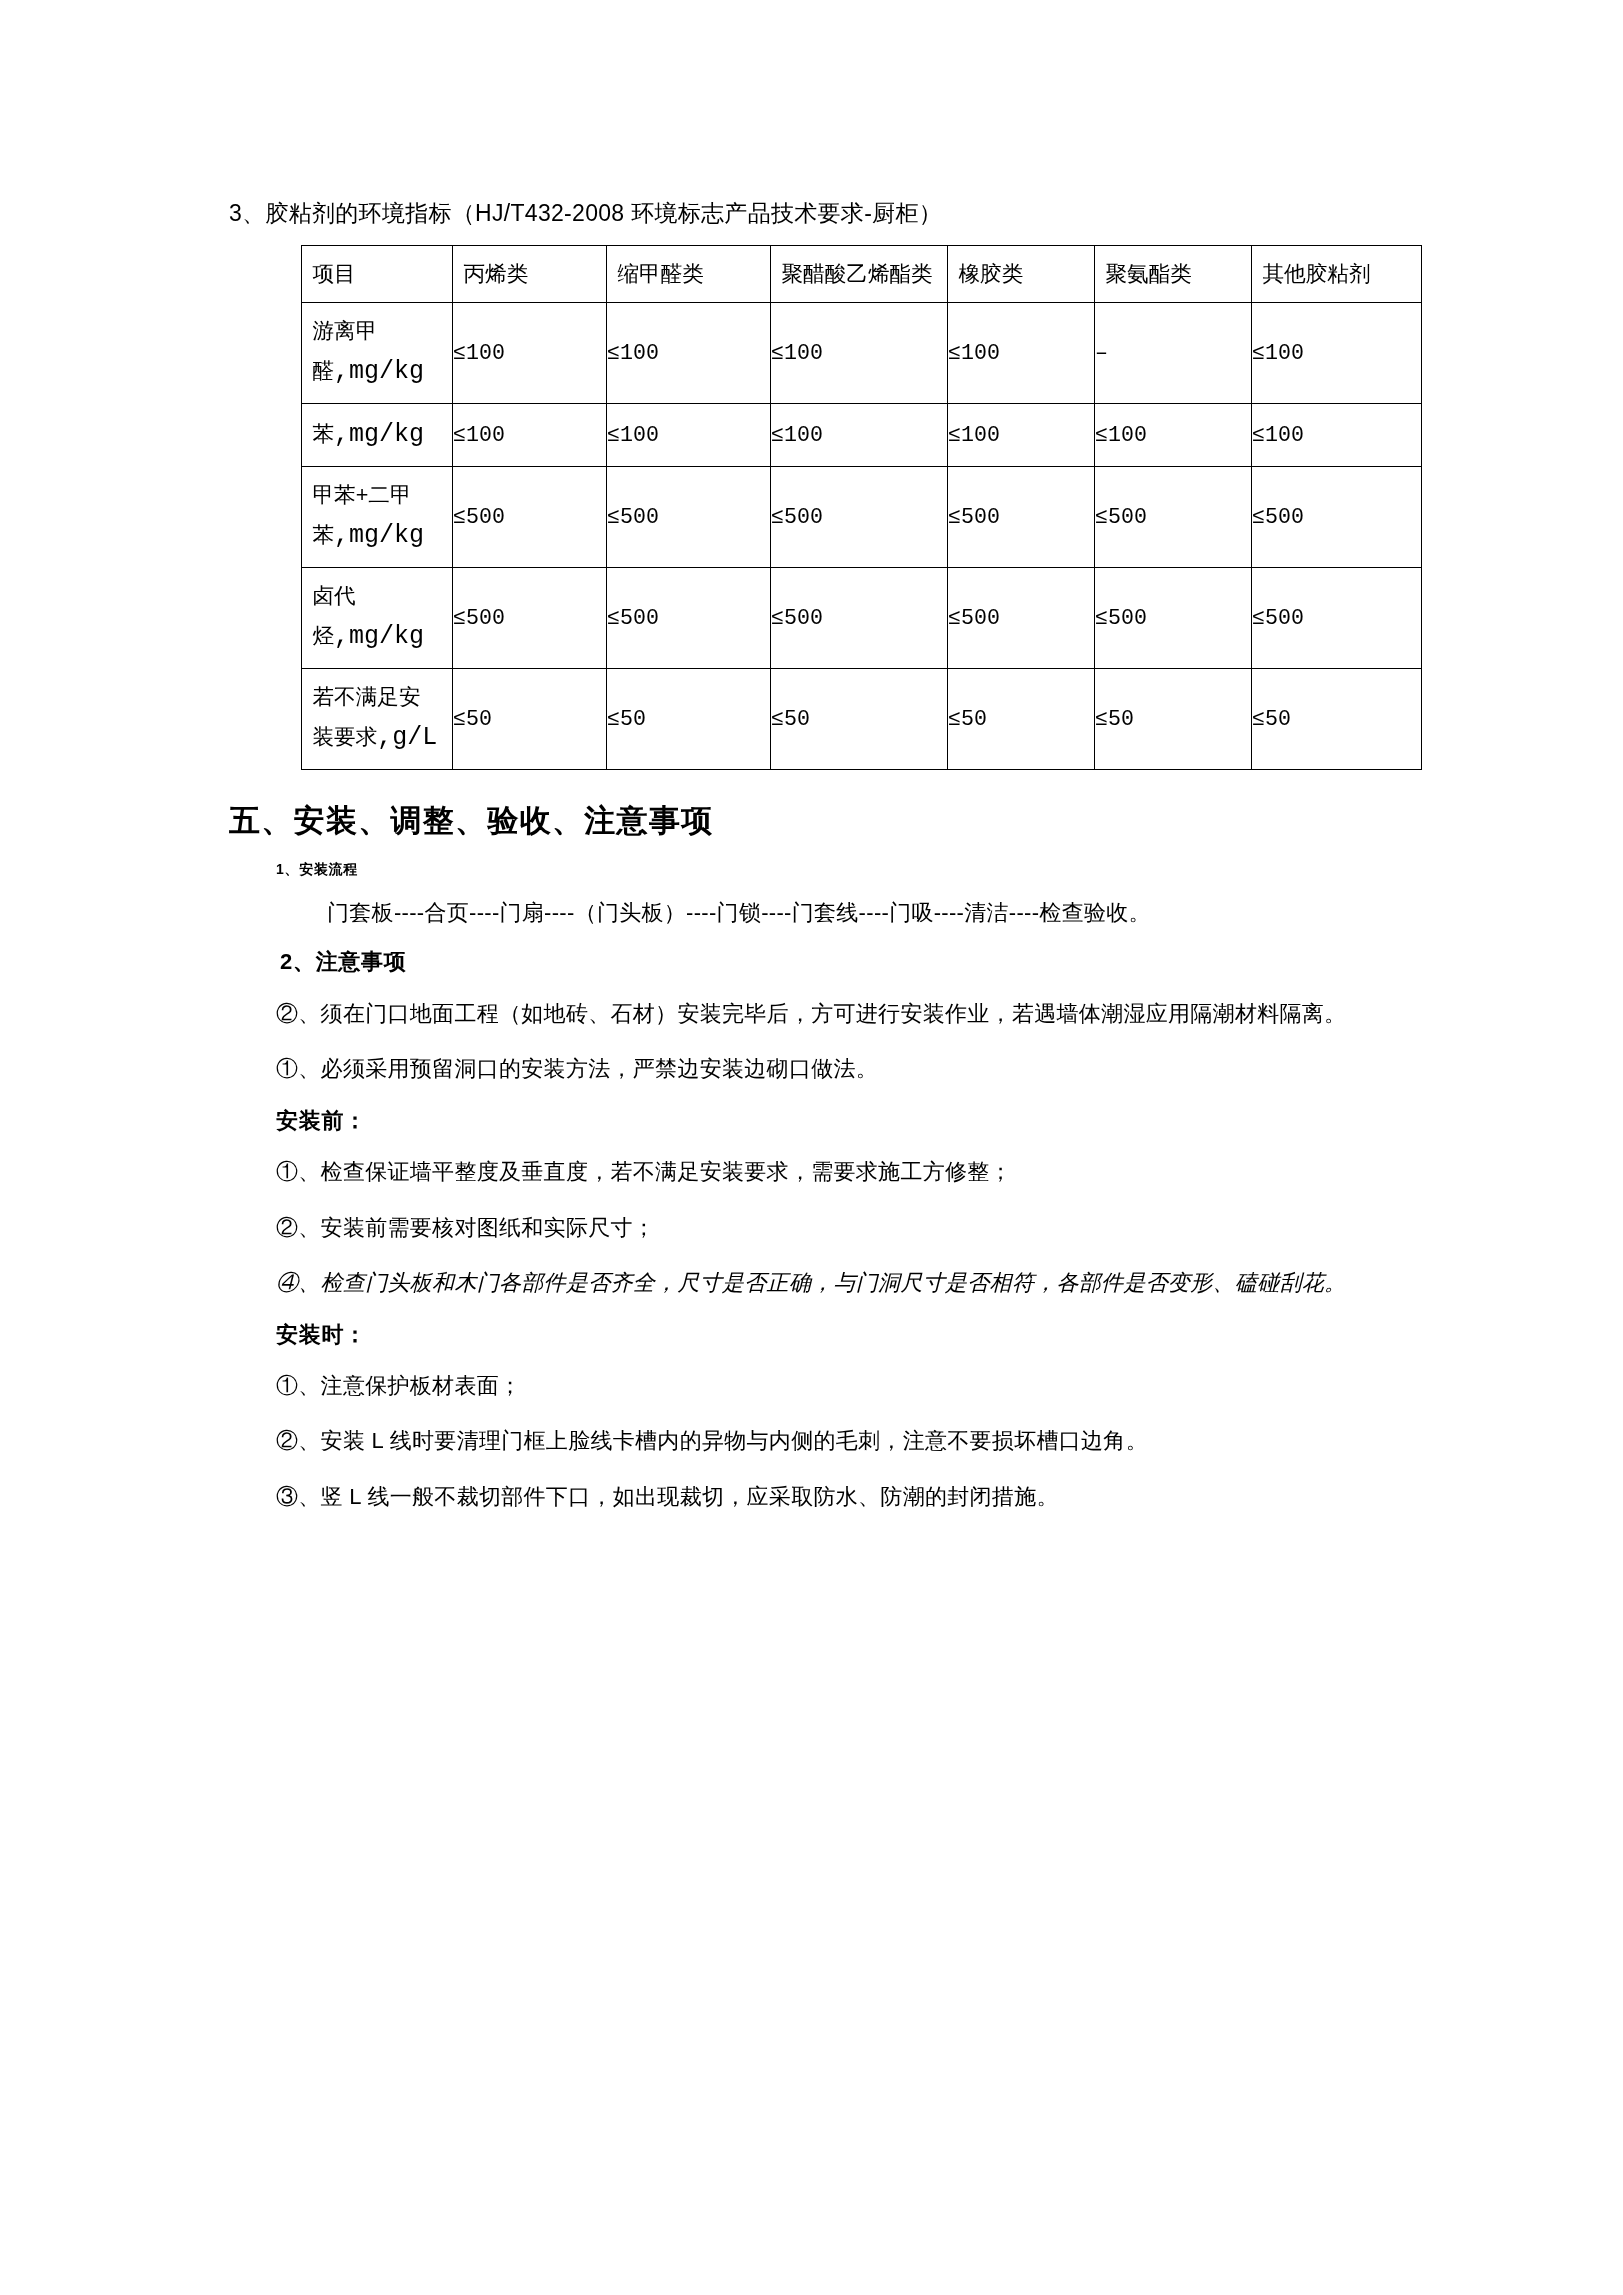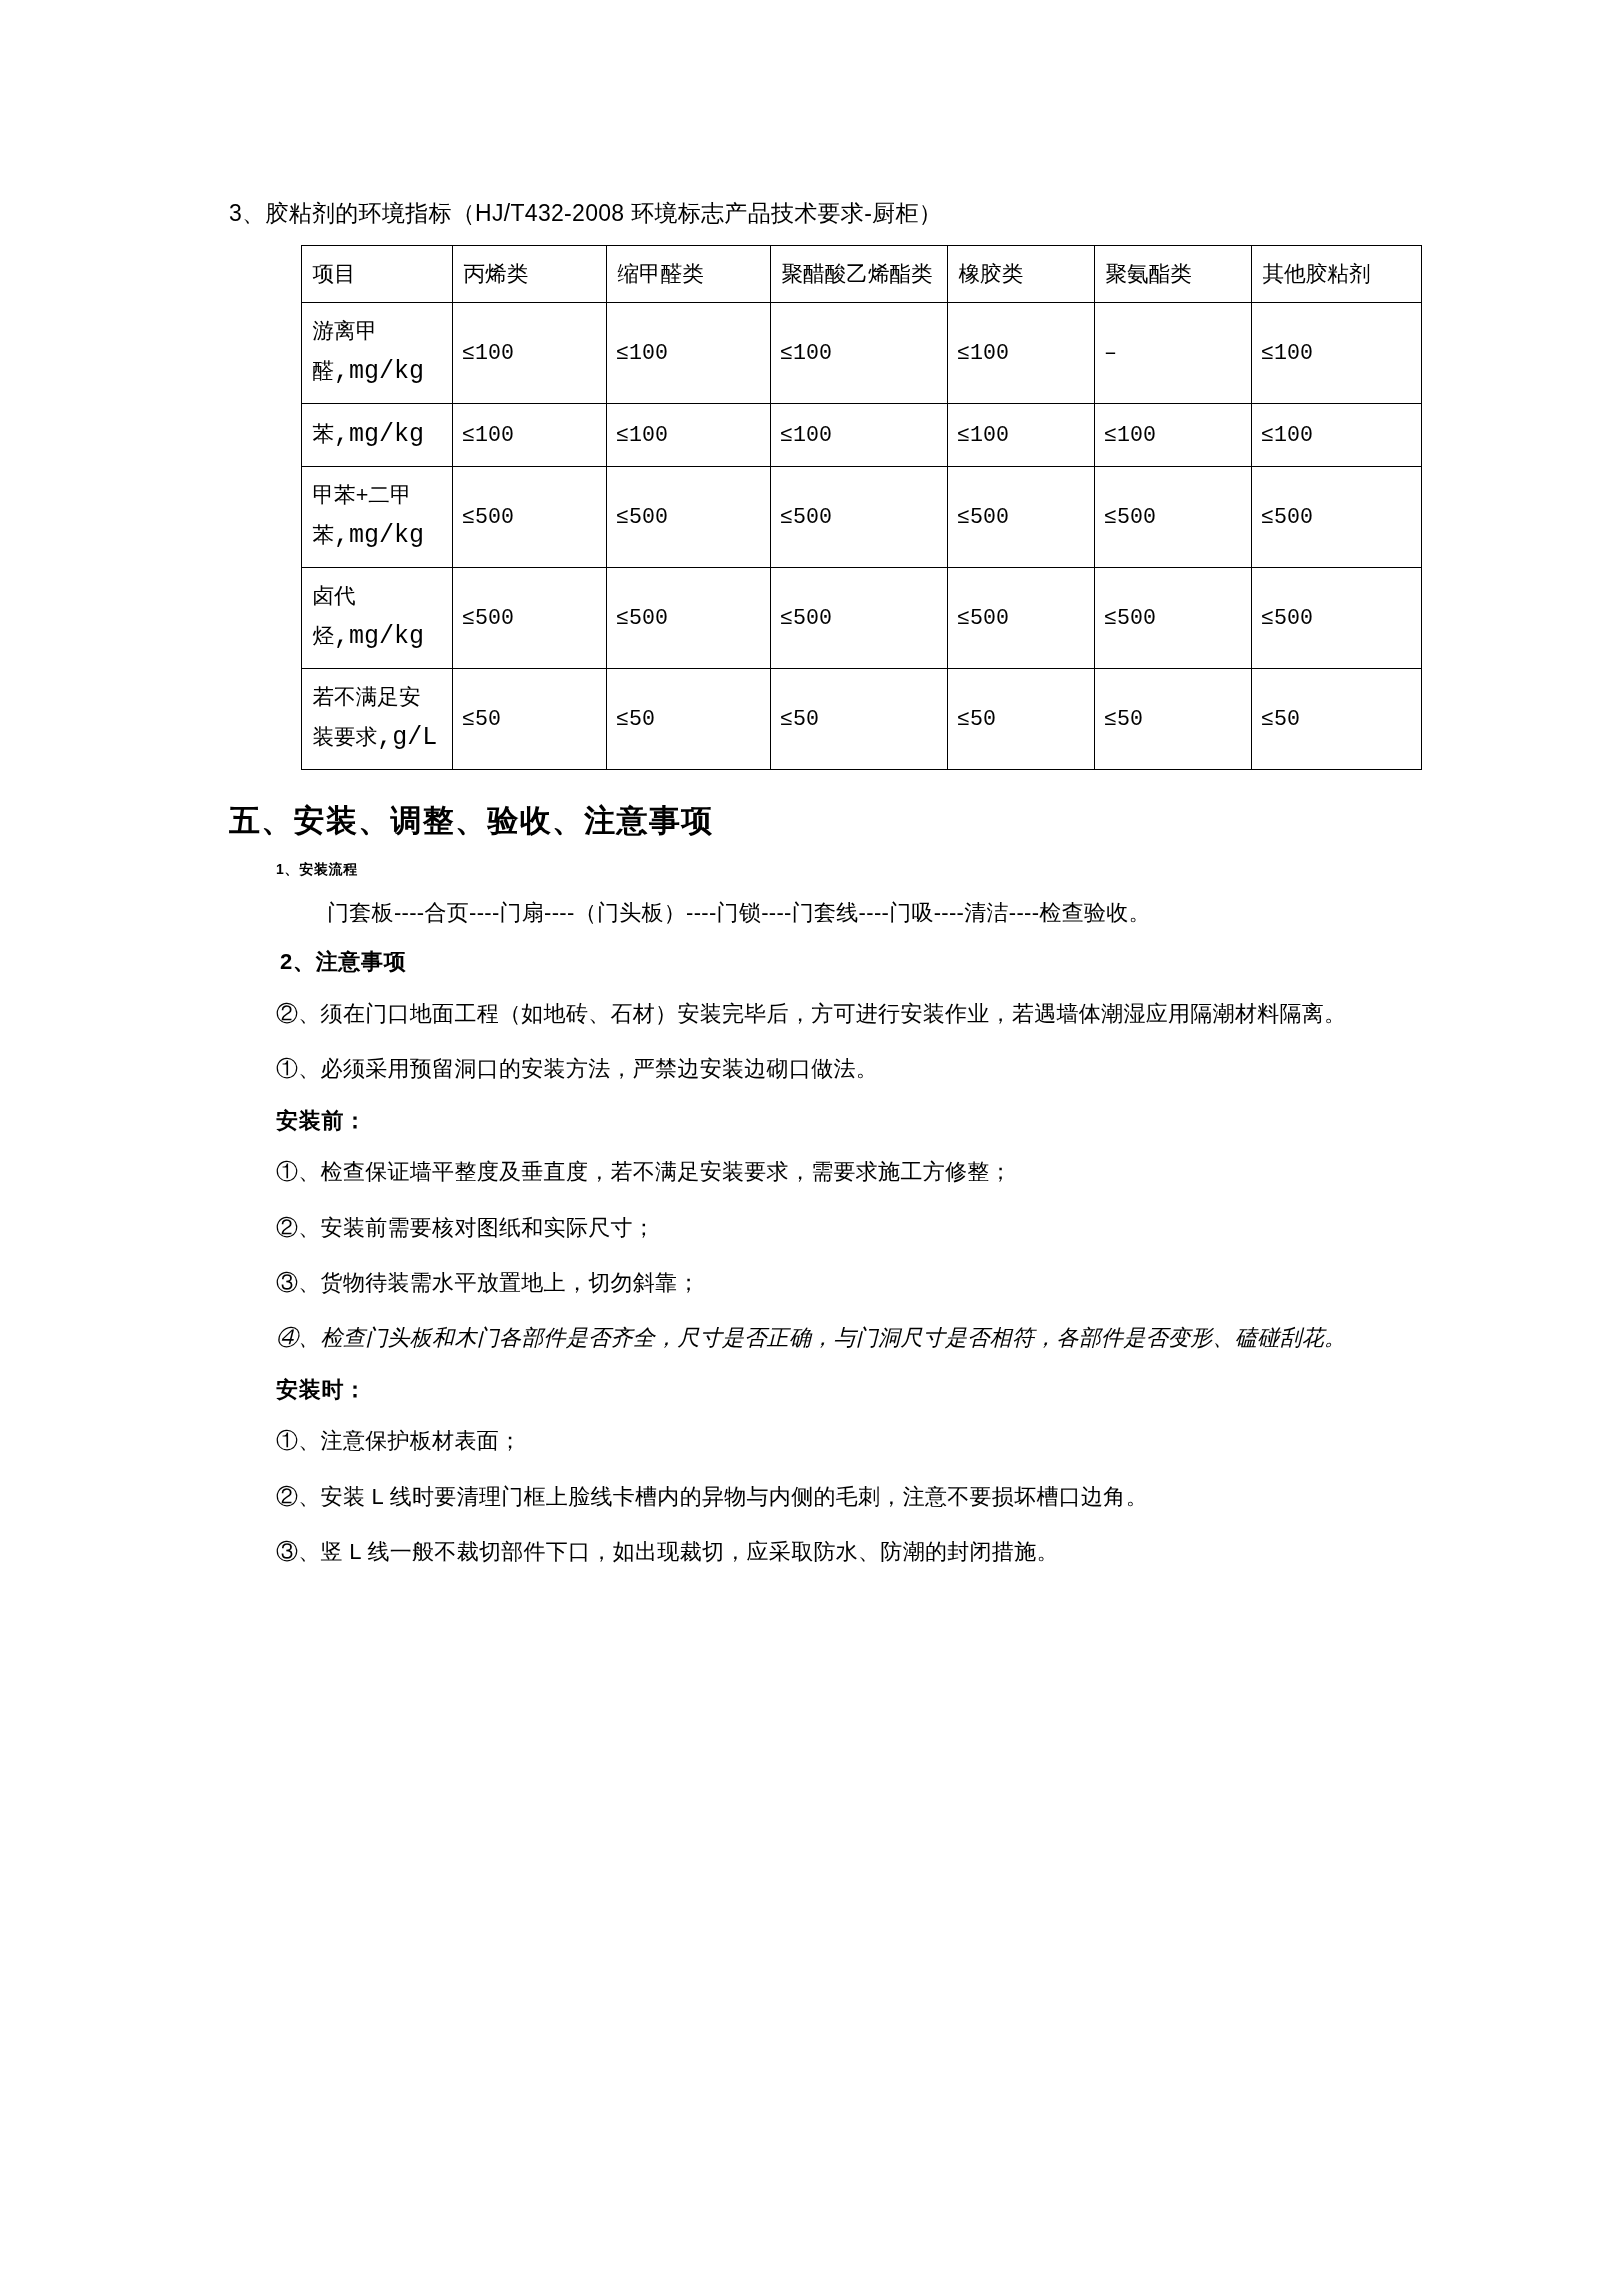--- a/index.html
+++ b/index.html
@@ -42,21 +42,21 @@
     font-size: 21.6px;
     padding: 9.2px 10.5px;
     vertical-align: middle;
     line-height: 1.75;
   }
   table.spec-table td.label {
     text-align: left;
   }
   table.spec-table td.val {
     text-align: left;
-    padding-left: 9px;
+    padding-left: 0;
   }
   col.c0 { width: 151px; }
   col.c1 { width: 154px; }
   col.c2 { width: 164px; }
   col.c3 { width: 177px; }
   col.c4 { width: 147px; }
   col.c5 { width: 157px; }
   col.c6 { width: 170px; }
 
   .th-cell { line-height: 1.75; }
@@ -222,21 +222,20 @@
     <div class="lvl1">1、安装流程</div>
     <div class="flow-line">门套板----合页----门扇----（门头板）----门锁----门套线----门吸----清洁----检查验收。</div>
 
     <div class="lvl1-b">2、注意事项</div>
     <div class="para">②、须在门口地面工程（如地砖、石材）安装完毕后，方可进行安装作业，若遇墙体潮湿应用隔潮材料隔离。</div>
     <div class="para">①、必须采用预留洞口的安装方法，严禁边安装边砌口做法。</div>
 
     <div class="subhead">安装前：</div>
     <div class="para">①、检查保证墙平整度及垂直度，若不满足安装要求，需要求施工方修整；</div>
     <div class="para">②、安装前需要核对图纸和实际尺寸；</div>
-    <div class="para">③、货物待装需水平放置地上，切勿斜靠；</div>
     <div class="para hang">④、检查门头板和木门各部件是否齐全，尺寸是否正确，与门洞尺寸是否相符，各部件是否变形、磕碰刮花。</div>
 
     <div class="subhead">安装时：</div>
     <div class="para">①、注意保护板材表面；</div>
     <div class="para">②、安装 L 线时要清理门框上脸线卡槽内的异物与内侧的毛刺，注意不要损坏槽口边角。</div>
     <div class="para">③、竖 L 线一般不裁切部件下口，如出现裁切，应采取防水、防潮的封闭措施。</div>
 
   </div>
 </div>
 

